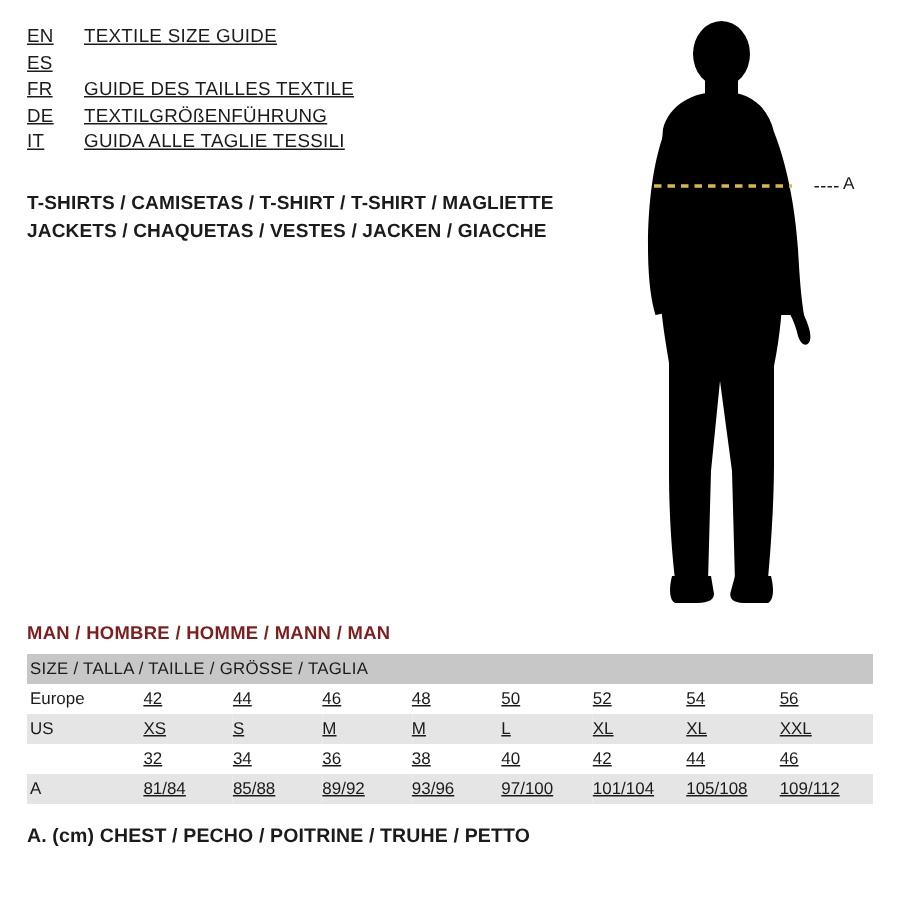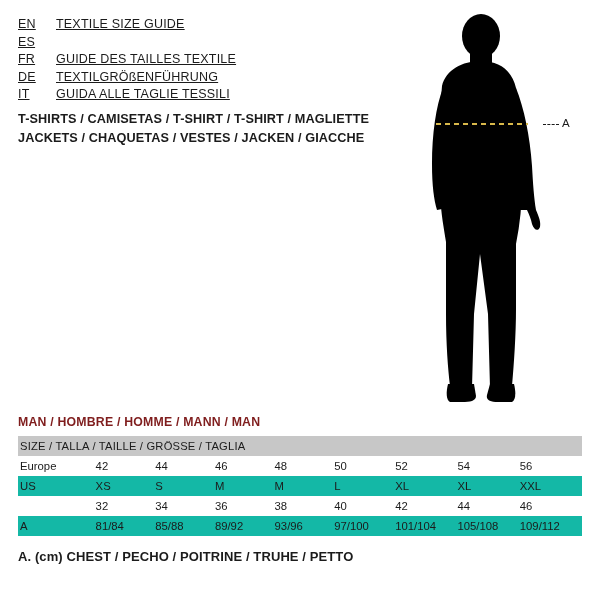--- a/index.html
+++ b/index.html
@@ -42,21 +42,21 @@
   }
   .lang-text {
     flex: 1 1 auto;
     color: #1b1b1b;
   }
 
   
   .category-block {
     position: absolute;
     left: 18px;
-    top: 110px;
+    top: 126px;
     width: 380px;
   }
   .category-line {
     font-size: 12.7px;
     line-height: 19px;
     font-weight: bold;
     letter-spacing: 0.1px;
     color: #1b1b1b;
   }
 
@@ -114,31 +114,32 @@
     vertical-align: middle;
     line-height: 14px;
     margin-left: 15px;
   }
   table.size-table td.label {
     width: 86px;
     padding-left: 2px;
   }
   table.size-table td.val {
     width: 68px;
+    text-decoration: underline;
   }
   tr.head-row {
     background: #c7c7c7;
   }
   tr.head-row td {
     font-size: 11.2px;
     letter-spacing: 0.2px;
     padding: 3px 0 3px 2px;
   }
   tr.shade td {
-    background: #14b8a6;
+    background: #e5e5e5;
   }
   tr.plain td {
     background: #ffffff;
   }
   .footnote {
     margin-top: 13px;
     font-size: 13px;
     font-weight: bold;
     letter-spacing: 0.1px;
     color: #1b1b1b;

